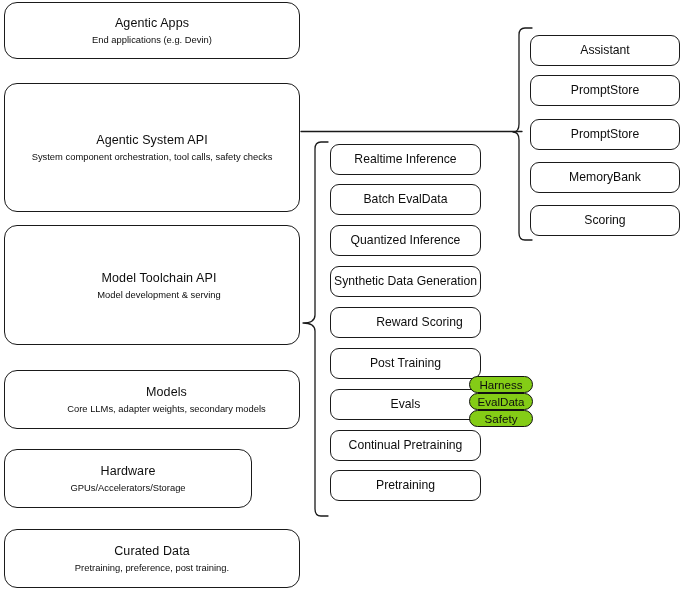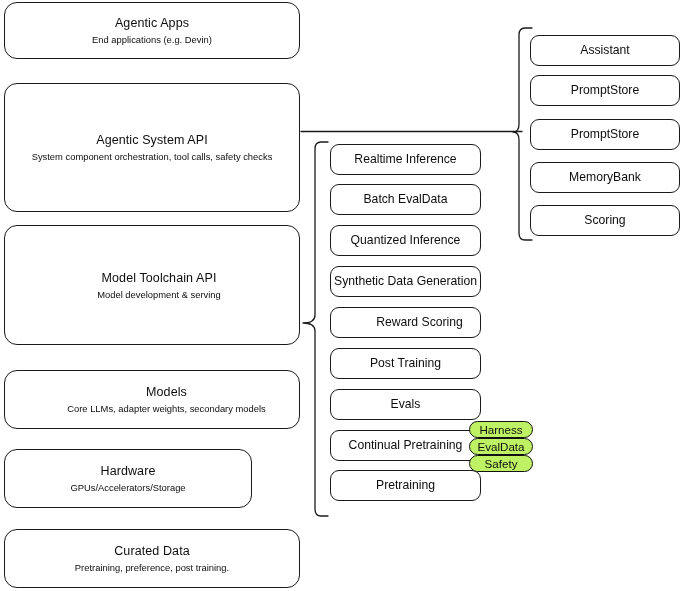--- a/index.html
+++ b/index.html
@@ -57,26 +57,25 @@
     line-height: 15px;
     white-space: nowrap;
   }
 
   
   .pill {
     position: absolute;
     box-sizing: border-box;
     border: 1.4px solid #111111;
     border-radius: 999px;
-    background: #bef264;
+    background: #84cc16;
     display: flex;
     align-items: center;
     justify-content: center;
     color: #0d0d0d;
-    margin-top: 45px;
   }
   .pill-label {
     font-size: 11.6px;
     line-height: 13px;
     white-space: nowrap;
   }
 
   
   .connector {
     position: absolute;

